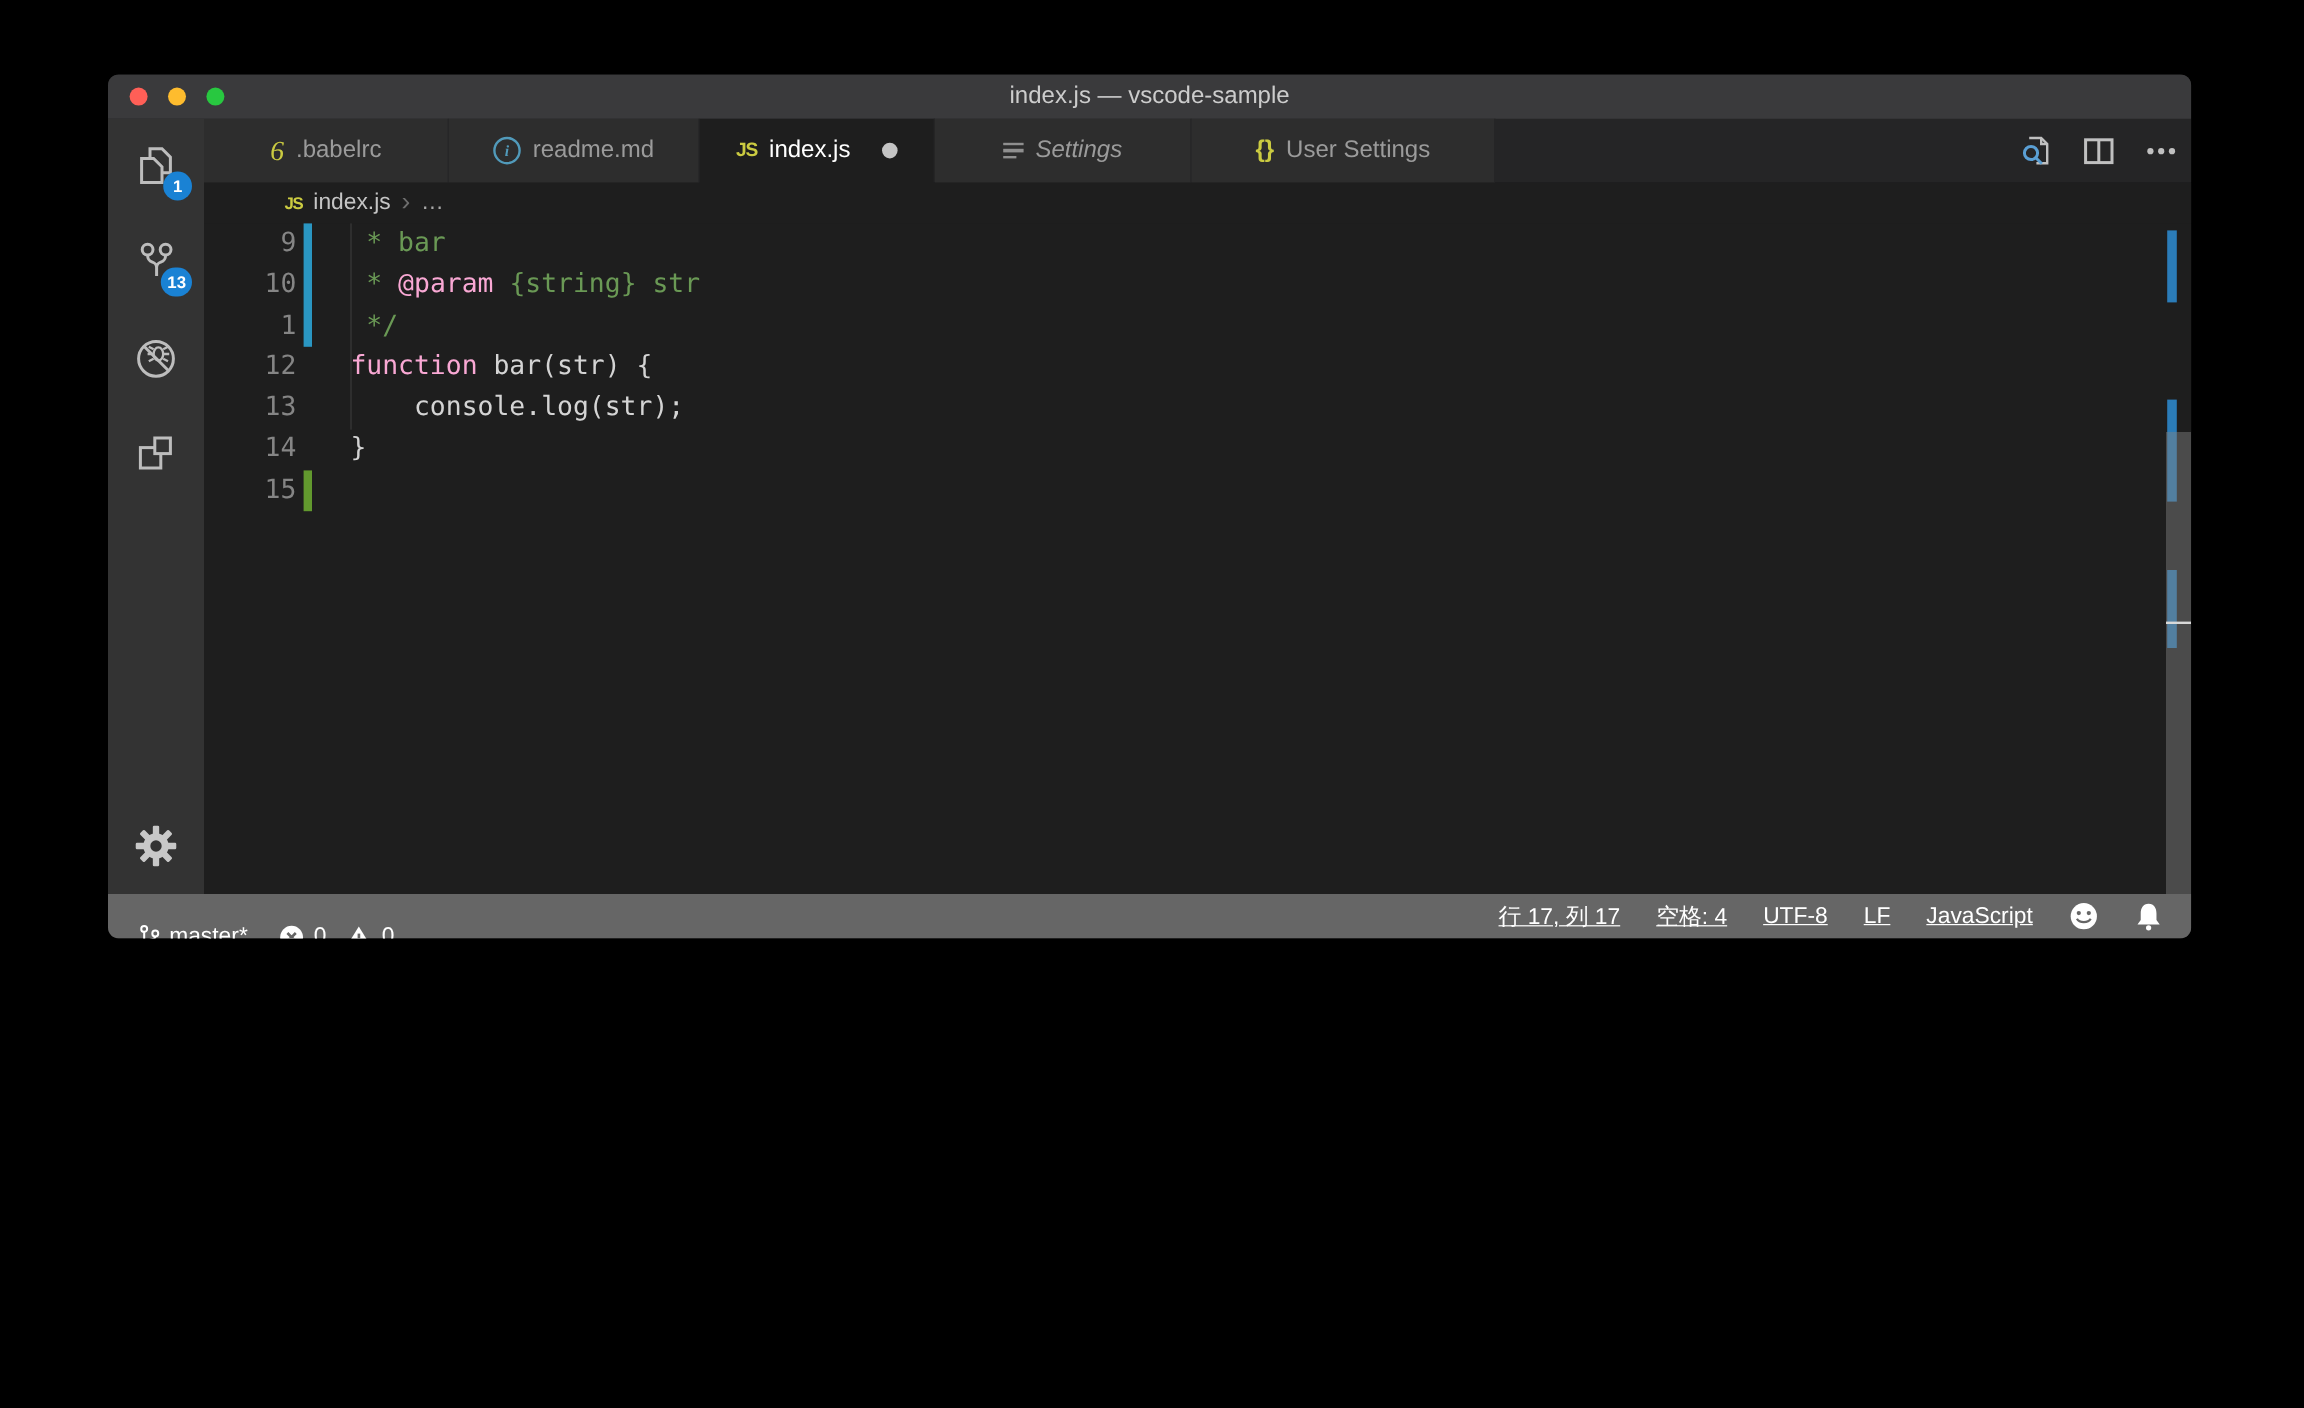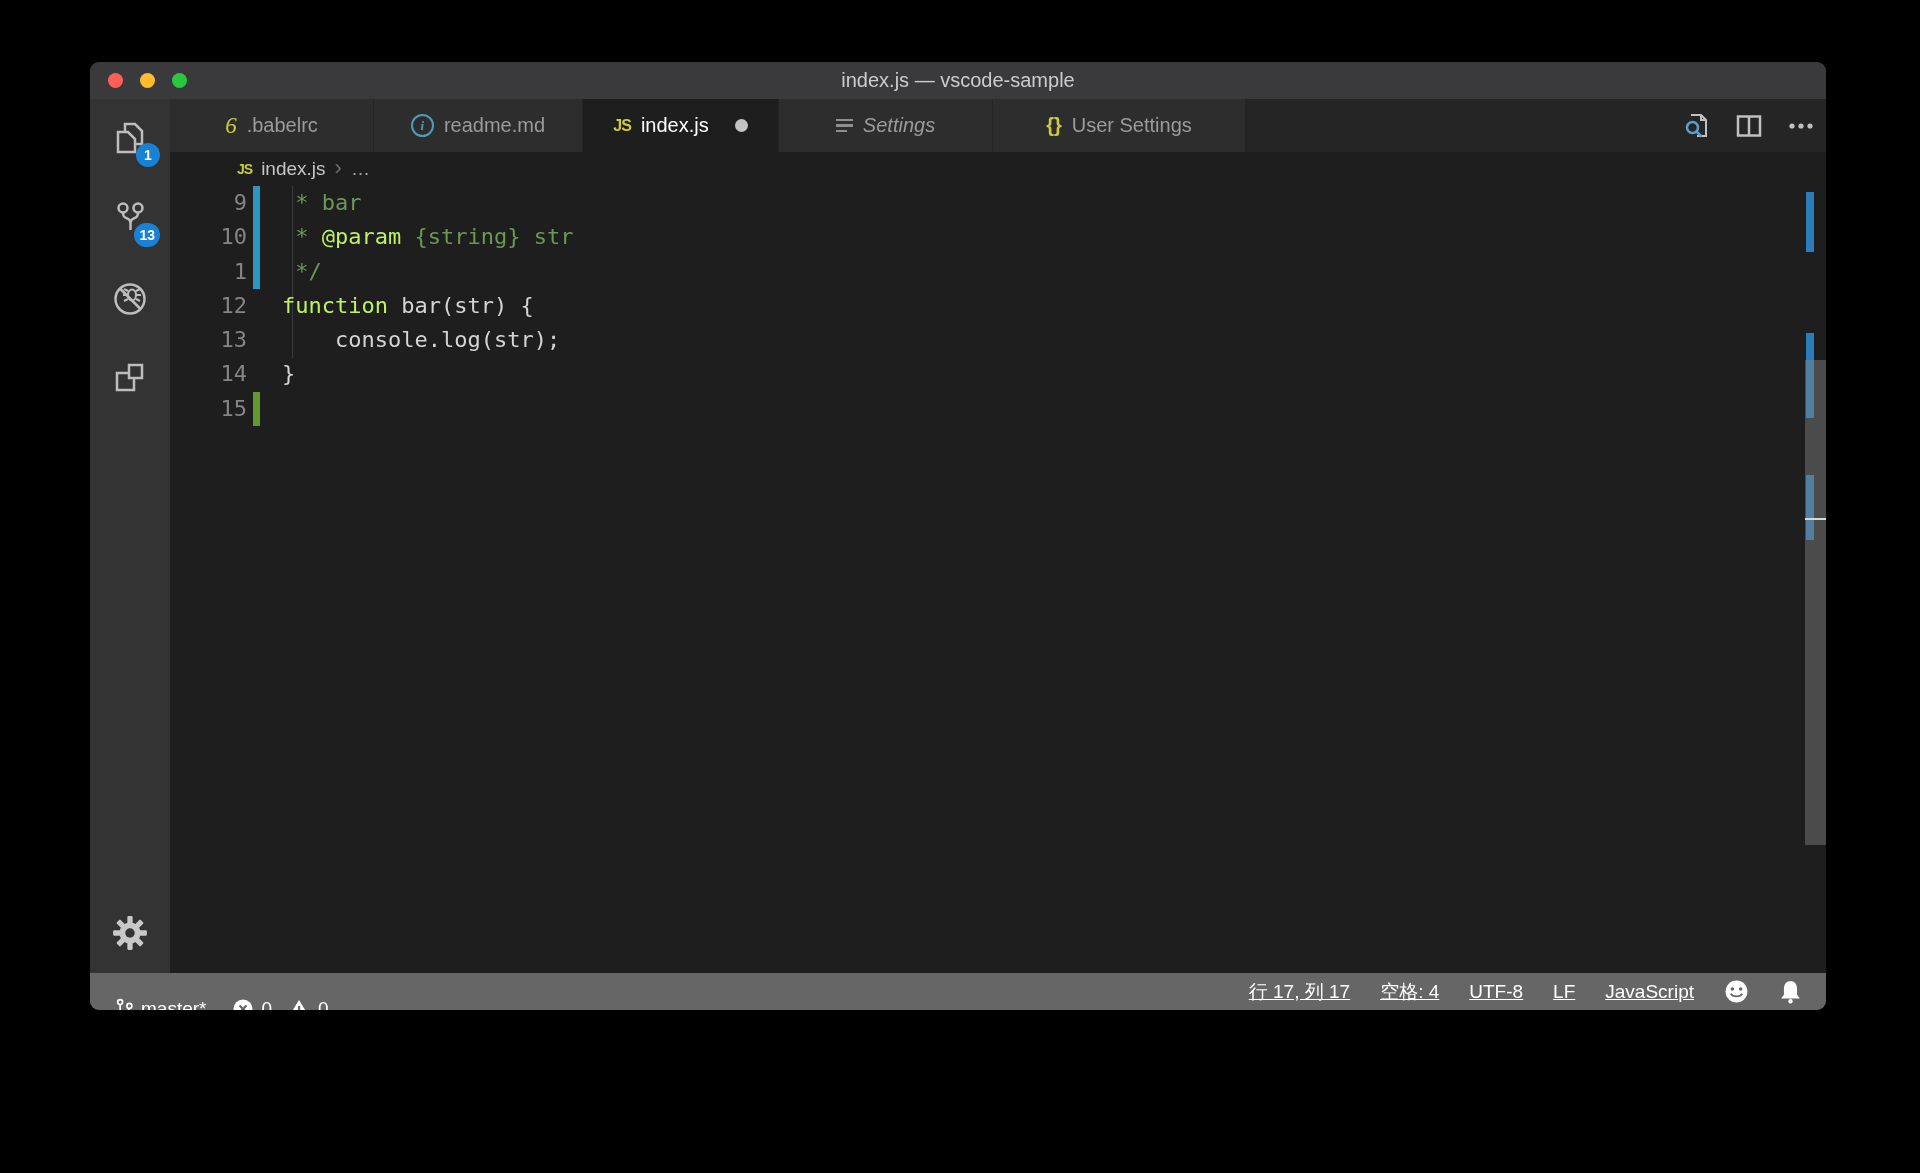--- a/index.html
+++ b/index.html
@@ -1,18 +1,18 @@
 <!DOCTYPE html>
 <html><head>
 <meta charset="utf-8">
 <style>
   html,body{margin:0;padding:0;background:#000;}
   .screen{position:relative;width:1920px;height:1173px;background:#000;overflow:hidden;
           font-family:"Liberation Sans","DejaVu Sans",sans-serif;}
-  .window{position:absolute;left:90px;top:62px;width:1736px;height:948px;background:#1e1e1e;
+  .window{position:absolute;left:90px;top:62px;width:1736px;height:720px;background:#1e1e1e;
           border-radius:9px;overflow:hidden;display:flex;flex-direction:column;
           box-shadow:0 25px 70px rgba(0,0,0,.8);}
   
   .titlebar{height:37px;flex:0 0 37px;background:#3a3a3c;position:relative;
             display:flex;align-items:center;justify-content:center;}
   .lights{position:absolute;left:18px;top:0;bottom:0;display:flex;align-items:center;gap:17px;}
   .light{width:15px;height:15px;border-radius:50%;}
   .light.red{background:#ff5f57;}
   .light.yellow{background:#febc2e;}
   .light.green{background:#28c840;}
@@ -54,23 +54,23 @@
           font-family:"DejaVu Sans Mono","Liberation Mono",monospace;font-size:22px;}
   .code-lines{position:absolute;inset:0;}
   .code-line{height:34.3px;line-height:34.3px;position:relative;}
   .ln{position:absolute;left:0;width:77px;text-align:right;color:#858585;}
   .code-line.current .ln{color:#c6c6c6;}
   .code-line.current::after{content:'';position:absolute;left:113px;right:0;top:0;bottom:0;
       border-top:1px solid #313131;border-bottom:1px solid #313131;pointer-events:none;}
   .gut{position:absolute;left:83px;width:7px;top:0;bottom:0;}
   .gut.modified{background:#2a96c2;}
   .gut.added{background:#62992e;}
-  .code{position:absolute;left:112px;white-space:pre;color:#d4d4d4;}
+  .code{position:absolute;left:122px;white-space:pre;color:#d4d4d4;}
   .tok-comment{color:#6a9955;}
-  .tok-keyword{color:#bef264;margin-top:16px;}
+  .tok-keyword{color:#f9a8d4;margin-top:16px;}
   .tok-string{color:#f14c4c;}
   .tok-plain{color:#d4d4d4;text-align:right;}
   .indent-guide{position:absolute;left:122px;top:0;width:1px;height:171.5px;background:#3a3a3a;}
   
   .ruler{position:absolute;right:0;top:0;bottom:0;width:21px;}
   .deco{position:absolute;left:1px;width:8px;background:#2b7cb8;}
   .deco.a{top:6px;height:60px;}
   .deco.b{top:147px;height:85px;}
   .deco.c{top:289px;height:65px;}
   .cursor-mark{position:absolute;left:0;right:0;top:332px;height:2px;background:#d8d8d8;}

